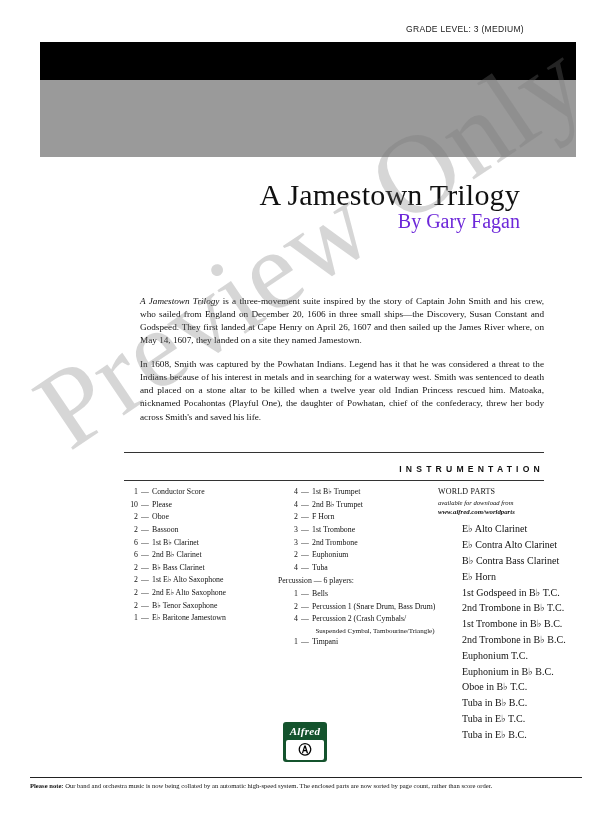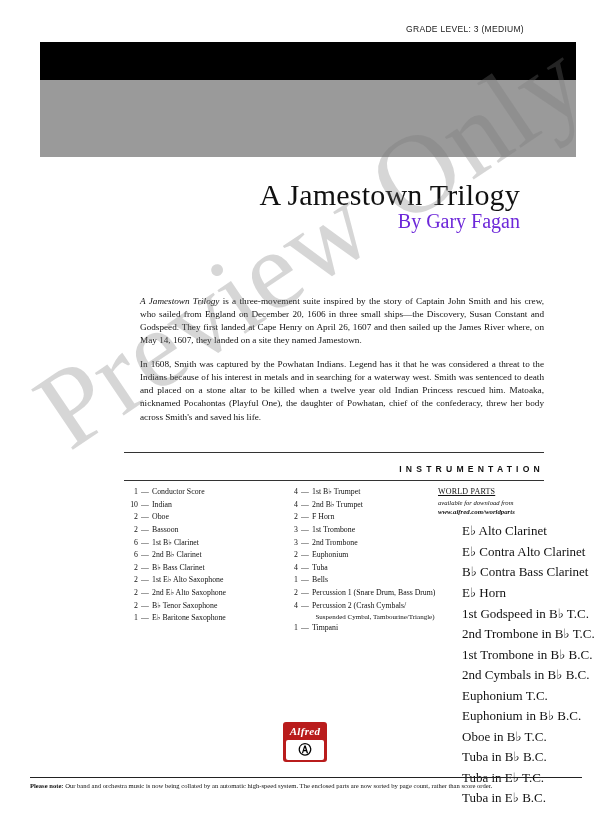--- a/index.html
+++ b/index.html
@@ -179,49 +179,48 @@
     padding-left: 34px;
     line-height: 1.45;
     font-size: 7px;
     text-align: center;
   }
 
   .wp-title {
     font-size: 8px;
     letter-spacing: 0.2px;
     line-height: 1.5;
-    text-decoration: underline;
   }
   .wp-sub {
     font-size: 6.6px;
     font-style: italic;
     line-height: 1.4;
   }
   .wp-url {
     font-size: 6.8px;
     font-weight: bold;
     font-style: italic;
     line-height: 1.5;
     margin-bottom: 4px;
   }
   .wp-item {
-    font-size: 13px;
+    font-size: 10px;
     line-height: 1.58;
     white-space: nowrap;
     padding-left: 24px;
   }
 
   
   .logo {
     position: absolute;
     left: 283px;
     top: 722px;
     width: 44px;
     height: 40px;
-    background: #b91c1c;
+    background: #14532d;
     border-radius: 3px;
     color: #fff;
     text-align: center;
     font-family: "Liberation Serif", serif;
   }
   .logo-name {
     font-size: 11px;
     font-weight: bold;
     font-style: italic;
     letter-spacing: 0.3px;
@@ -304,21 +303,21 @@
 
     <div class="col col1">
       <div class="irow">
           <span class="inum">1</span>
           <span class="idash">—</span>
           <span class="iname">Conductor Score</span>
         </div>
       <div class="irow">
           <span class="inum">10</span>
           <span class="idash">—</span>
-          <span class="iname">Indian</span>
+          <span class="iname">Please</span>
         </div>
       <div class="irow">
           <span class="inum">2</span>
           <span class="idash">—</span>
           <span class="iname">Oboe</span>
         </div>
       <div class="irow">
           <span class="inum">2</span>
           <span class="idash">—</span>
           <span class="iname">Bassoon</span>
@@ -349,21 +348,21 @@
           <span class="iname">2nd E♭ Alto Saxophone</span>
         </div>
       <div class="irow">
           <span class="inum">2</span>
           <span class="idash">—</span>
           <span class="iname">B♭ Tenor Saxophone</span>
         </div>
       <div class="irow">
           <span class="inum">1</span>
           <span class="idash">—</span>
-          <span class="iname">E♭ Baritone Saxophone</span>
+          <span class="iname">E♭ Baritone Jamestown</span>
         </div>
     </div>
 
     <div class="col col2">
       <div class="irow">
           <span class="inum">4</span>
           <span class="idash">—</span>
           <span class="iname">1st B♭ Trumpet</span>
         </div>
       <div class="irow">
@@ -390,20 +389,21 @@
           <span class="inum">2</span>
           <span class="idash">—</span>
           <span class="iname">Euphonium</span>
         </div>
       <div class="irow">
           <span class="inum">4</span>
           <span class="idash">—</span>
           <span class="iname">Tuba</span>
         </div>
 
+      <div class="sub-head">Percussion — 6 players:</div>
 
       <div class="irow">
           <span class="inum">1</span>
           <span class="idash">—</span>
           <span class="iname">Bells</span>
         </div>
       <div class="irow">
           <span class="inum">2</span>
           <span class="idash">—</span>
           <span class="iname">Percussion 1 (Snare Drum, Bass Drum)</span>
@@ -425,21 +425,21 @@
       <div class="wp-title">WORLD PARTS</div>
       <div class="wp-sub">available for download from</div>
       <div class="wp-url">www.alfred.com/worldparts</div>
       <div class="wp-item">E♭ Alto Clarinet</div>
       <div class="wp-item">E♭ Contra Alto Clarinet</div>
       <div class="wp-item">B♭ Contra Bass Clarinet</div>
       <div class="wp-item">E♭ Horn</div>
       <div class="wp-item">1st Godspeed in B♭ T.C.</div>
       <div class="wp-item">2nd Trombone in B♭ T.C.</div>
       <div class="wp-item">1st Trombone in B♭ B.C.</div>
-      <div class="wp-item">2nd Cymbals in B♭ B.C.</div>
+      <div class="wp-item">2nd Trombone in B♭ B.C.</div>
       <div class="wp-item">Euphonium T.C.</div>
       <div class="wp-item">Euphonium in B♭ B.C.</div>
       <div class="wp-item">Oboe in B♭ T.C.</div>
       <div class="wp-item">Tuba in B♭ B.C.</div>
       <div class="wp-item">Tuba in E♭ T.C.</div>
       <div class="wp-item">Tuba in E♭ B.C.</div>
     </div>
 
   </div>
 

